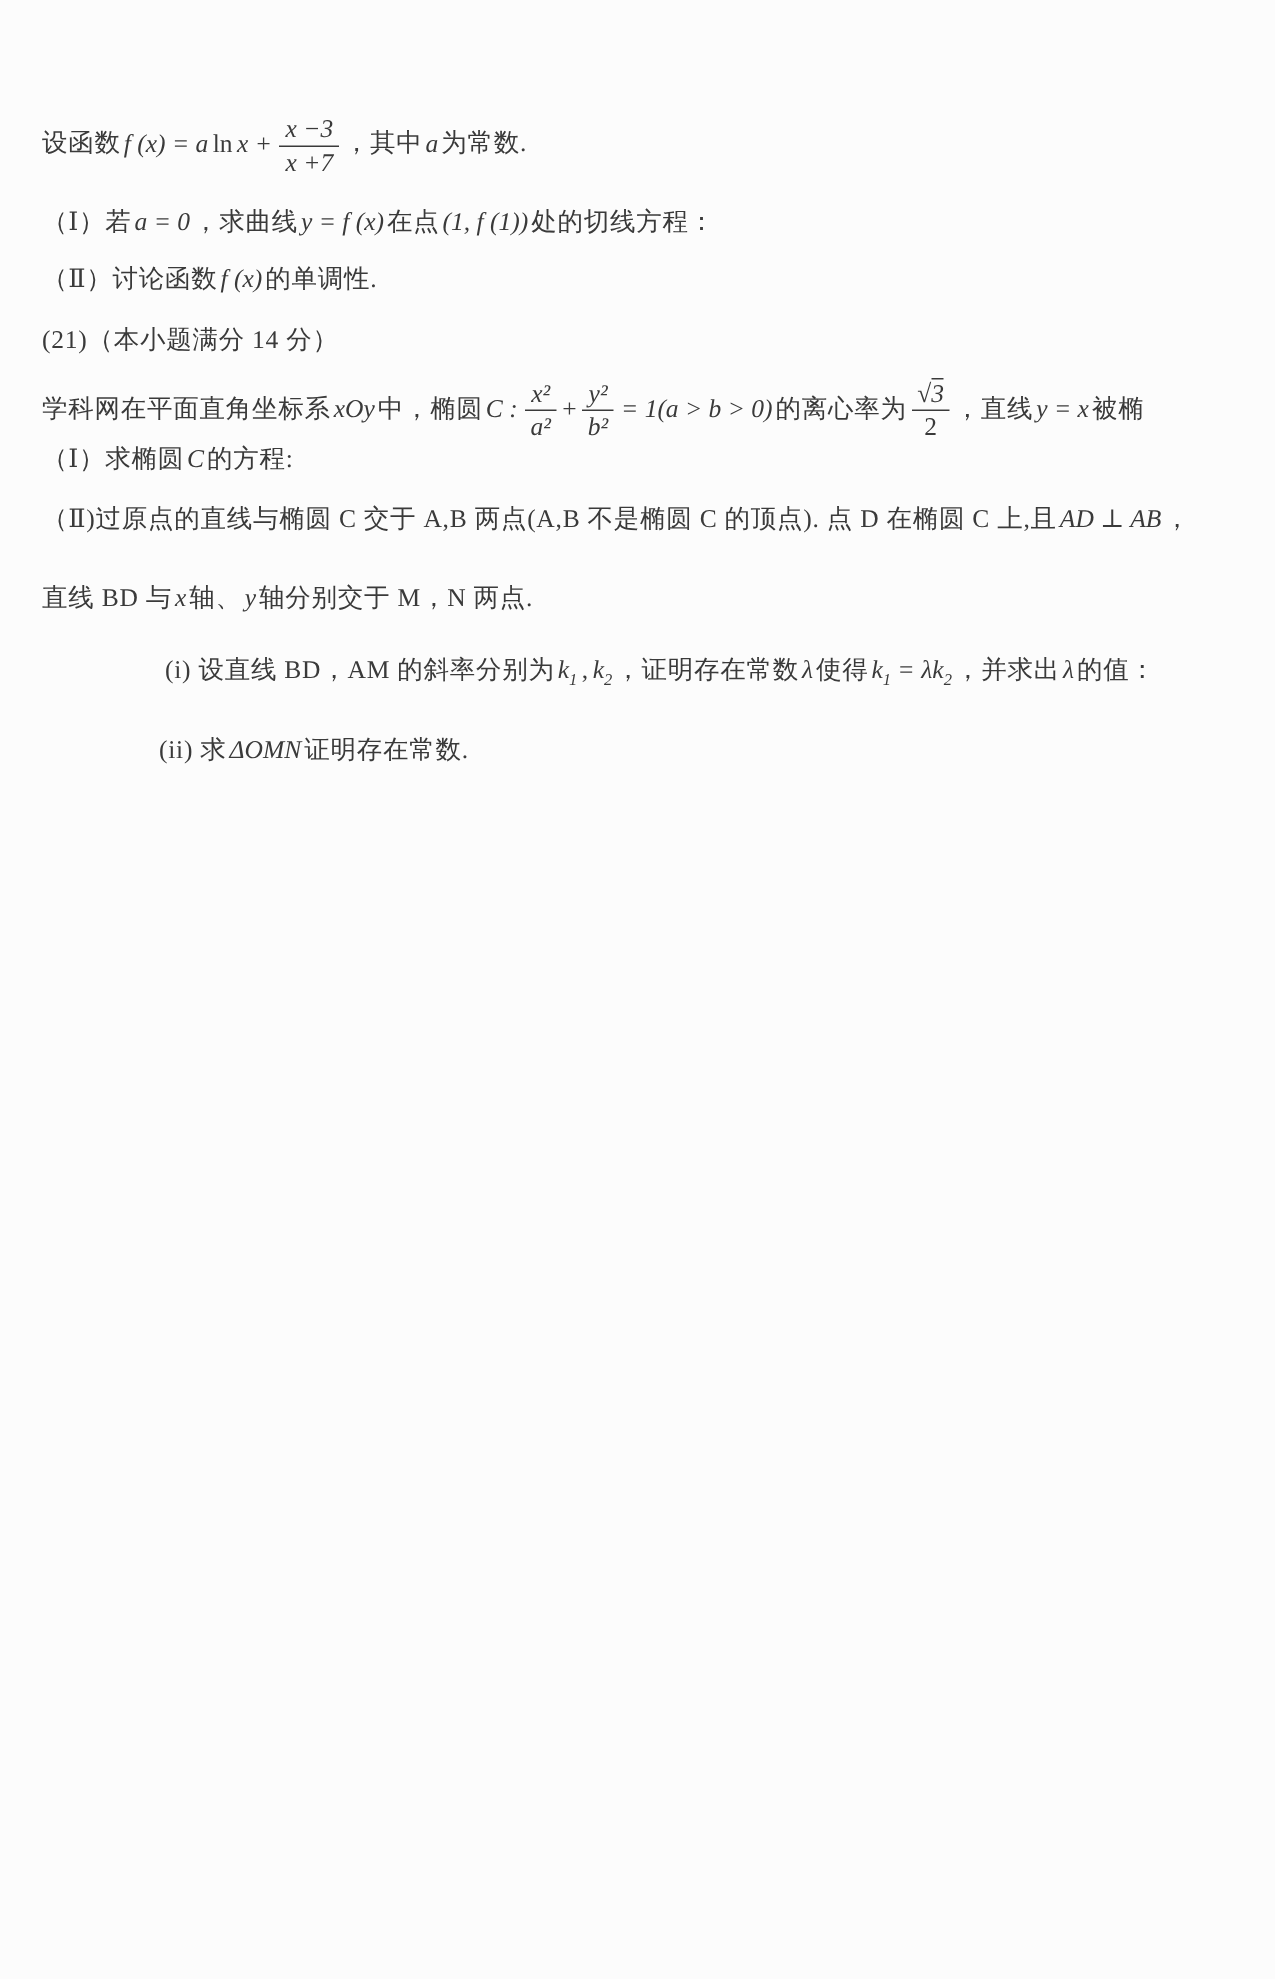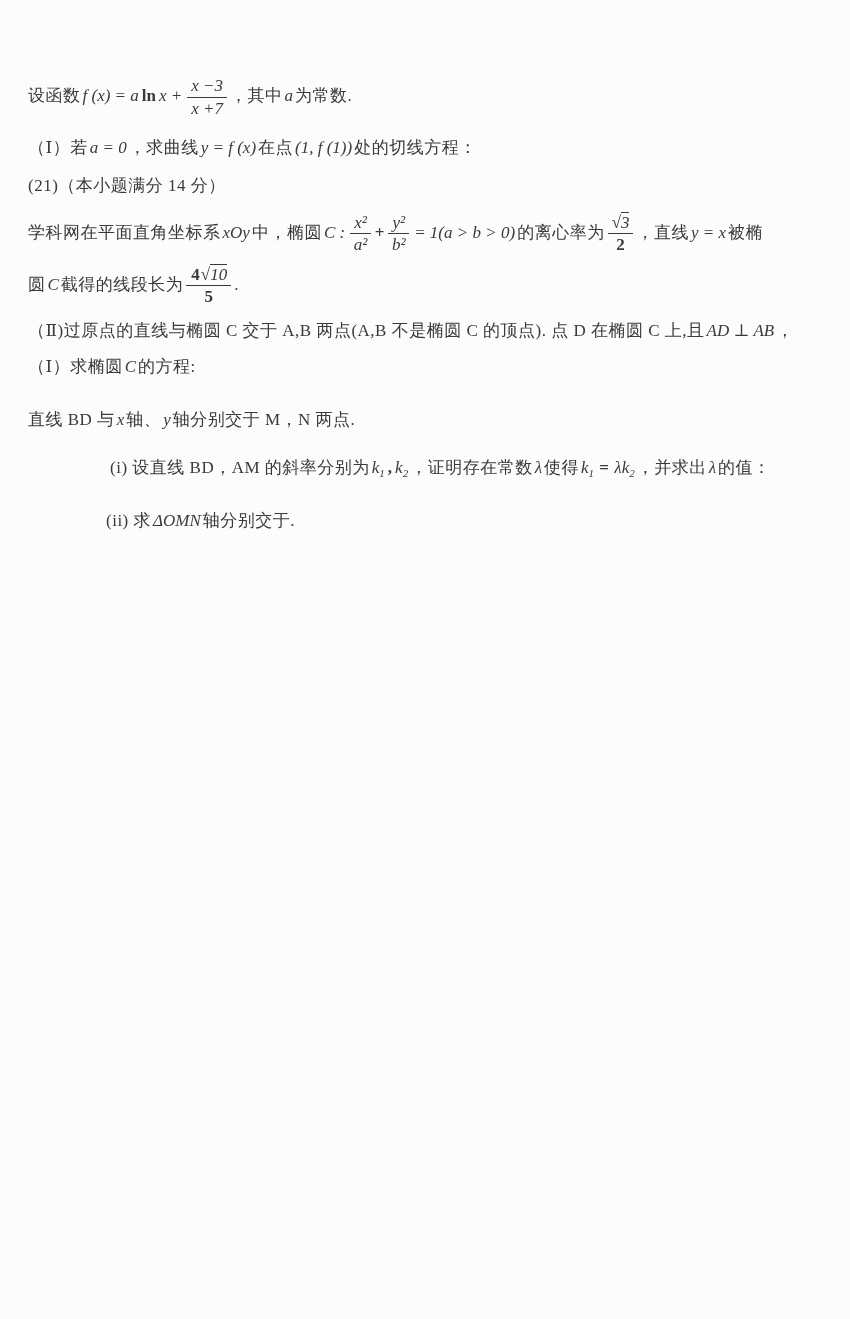--- a/index.html
+++ b/index.html
@@ -29,21 +29,20 @@
     font-style: normal;
     letter-spacing: 0.5px;
   }
   .math {
     font-style: italic;
     padding: 0 2px;
   }
   .rm {
     font-style: normal;
     padding: 0 1px;
-    font-weight: bold;
   }
   
   .frac {
     display: inline-block;
     vertical-align: middle;
     text-align: center;
     line-height: 1.15;
     margin: 0 3px;
   }
   .frac .num {
@@ -65,67 +64,67 @@
   }
   sub {
     font-size: 11px;
     line-height: 0;
   }
   
   .l-intro20  { margin-bottom: 19px; }
   .l-p20-1    { margin-bottom: 17px; }
   .l-p20-2    { margin-bottom: 19px; }
   .l-header21 { margin-bottom: 16px; }
-  .l-intro21a { margin-bottom: 10px; }
+  .l-intro21a { margin-bottom: 0; }
   .l-intro21b { margin-bottom: 13px; }
   .l-p21-1    { margin-bottom: 19px; }
   .l-p21-2a   { margin-bottom: 15px; }
   .l-p21-2b   { margin-bottom: 26px; margin-top: 32px; }
   .l-sub-i    { margin-bottom: 32px; padding-left: 82px; }
   .l-sub-ii   { padding-left: 78px; }
 </style>
 </head>
 <body>
 
 <div class="page">
 
   <div class="line l-intro20">
     <span class="cn">设函数</span><span class="math">f (x) = a</span><span class="rm">ln</span><span class="math">x +</span><span class="frac"><span class="num math">x −3</span><span class="den math">x +7</span></span><span class="cn">，其中</span><span class="math">a</span><span class="cn">为常数.</span>
   </div>
 
   <div class="line l-p20-1">
     <span class="cn">（Ⅰ）若</span><span class="math">a = 0</span><span class="cn">，求曲线</span><span class="math">y = f (x)</span><span class="cn">在点</span><span class="math">(1, f (1))</span><span class="cn">处的切线方程：</span>
   </div>
 
+  <div class="line l-p20-2">
+    <span class="cn">（Ⅱ）讨论函数</span><span class="math">f (x)</span><span class="cn">的单调性.</span>
+  </div>
 
   <div class="line l-header21">
     <span class="cn">(21)（本小题满分 14 分）</span>
   </div>
 
   <div class="line l-intro21a">
     <span class="cn">学科网在平面直角坐标系</span><span class="math">xOy</span><span class="cn">中，椭圆</span><span class="math">C :</span><span class="frac"><span class="num math">x²</span><span class="den math">a²</span></span><span class="rm">+</span><span class="frac"><span class="num math">y²</span><span class="den math">b²</span></span><span class="math">= 1(a &gt; b &gt; 0)</span><span class="cn">的离心率为</span><span class="frac"><span class="num"><span class="sqrt-sign">√</span><span class="radicand">3</span></span><span class="den rm">2</span></span><span class="cn">，直线</span><span class="math">y = x</span><span class="cn">被椭</span>
   </div>
 
-  <div class="line l-intro21b">
-    <span class="cn">圆</span><span class="math">C</span><span class="cn">截得的线段长为</span><span class="frac"><span class="num"><span class="rm">4</span><span class="sqrt-sign">√</span><span class="radicand">10</span></span><span class="den rm">5</span></span><span class="cn">.</span>
+
+  <div class="line l-p21-1">
+    <span class="cn">（Ⅰ）求椭圆</span><span class="math">C</span><span class="cn">的方程:</span>
   </div>
 
   <div class="line l-p21-2a">
     <span class="cn">（Ⅱ)过原点的直线与椭圆 C 交于 A,B 两点(A,B 不是椭圆 C 的顶点). 点 D 在椭圆 C 上,且</span><span class="math">AD ⊥ AB</span><span class="cn">，</span>
-  </div>
-
-  <div class="line l-p21-1">
-    <span class="cn">（Ⅰ）求椭圆</span><span class="math">C</span><span class="cn">的方程:</span>
   </div>
 
   <div class="line l-p21-2b">
     <span class="cn">直线 BD 与</span><span class="math">x</span><span class="cn">轴、</span><span class="math">y</span><span class="cn">轴分别交于 M，N 两点.</span>
   </div>
 
   <div class="line l-sub-i">
     <span class="cn">(i) 设直线 BD，AM 的斜率分别为</span><span class="math"><span>k</span><sub>1</sub></span><span class="rm">,</span><span class="math"><span>k</span><sub>2</sub></span><span class="cn">，证明存在常数</span><span class="math">λ</span><span class="cn">使得</span><span class="math"><span>k</span><sub>1</sub> <span class="rm">=</span> <span>λ</span><span>k</span><sub>2</sub></span><span class="cn">，并求出</span><span class="math">λ</span><span class="cn">的值：</span>
   </div>
 
   <div class="line l-sub-ii">
-    <span class="cn">(ii) 求</span><span class="math">ΔOMN</span><span class="cn">轴分别交于.</span>
+    <span class="cn">(ii) 求</span><span class="math">ΔOMN</span><span class="cn">证明存在常数.</span>
   </div>
 
 </div>
 
 </body></html>

